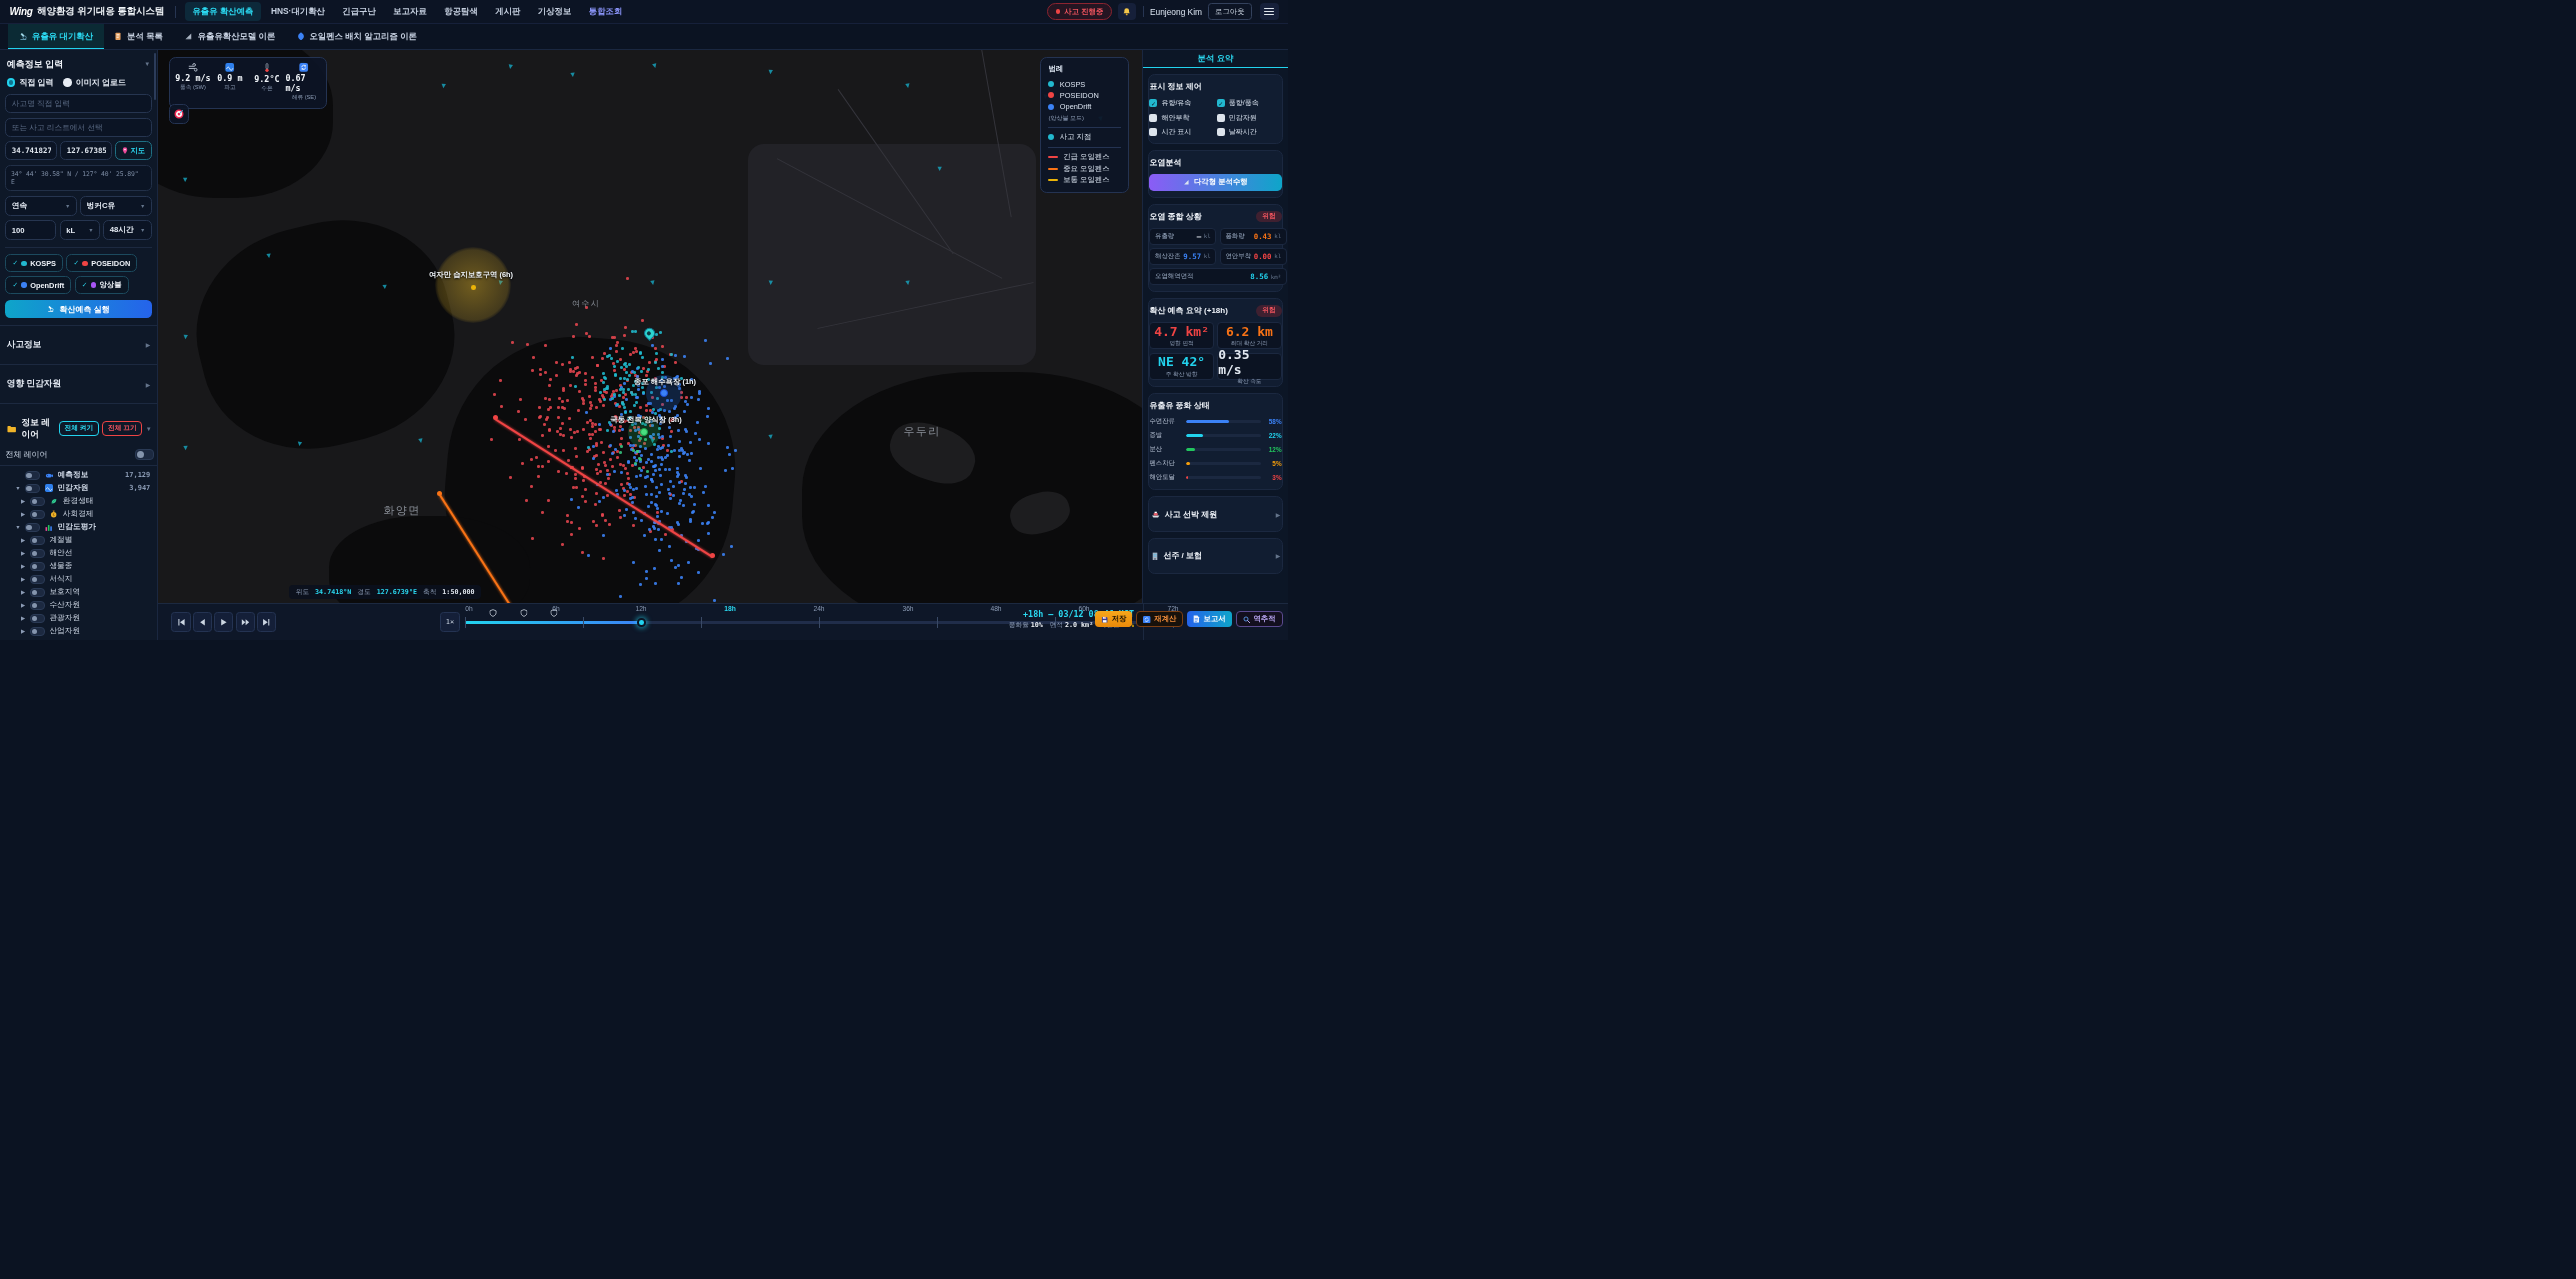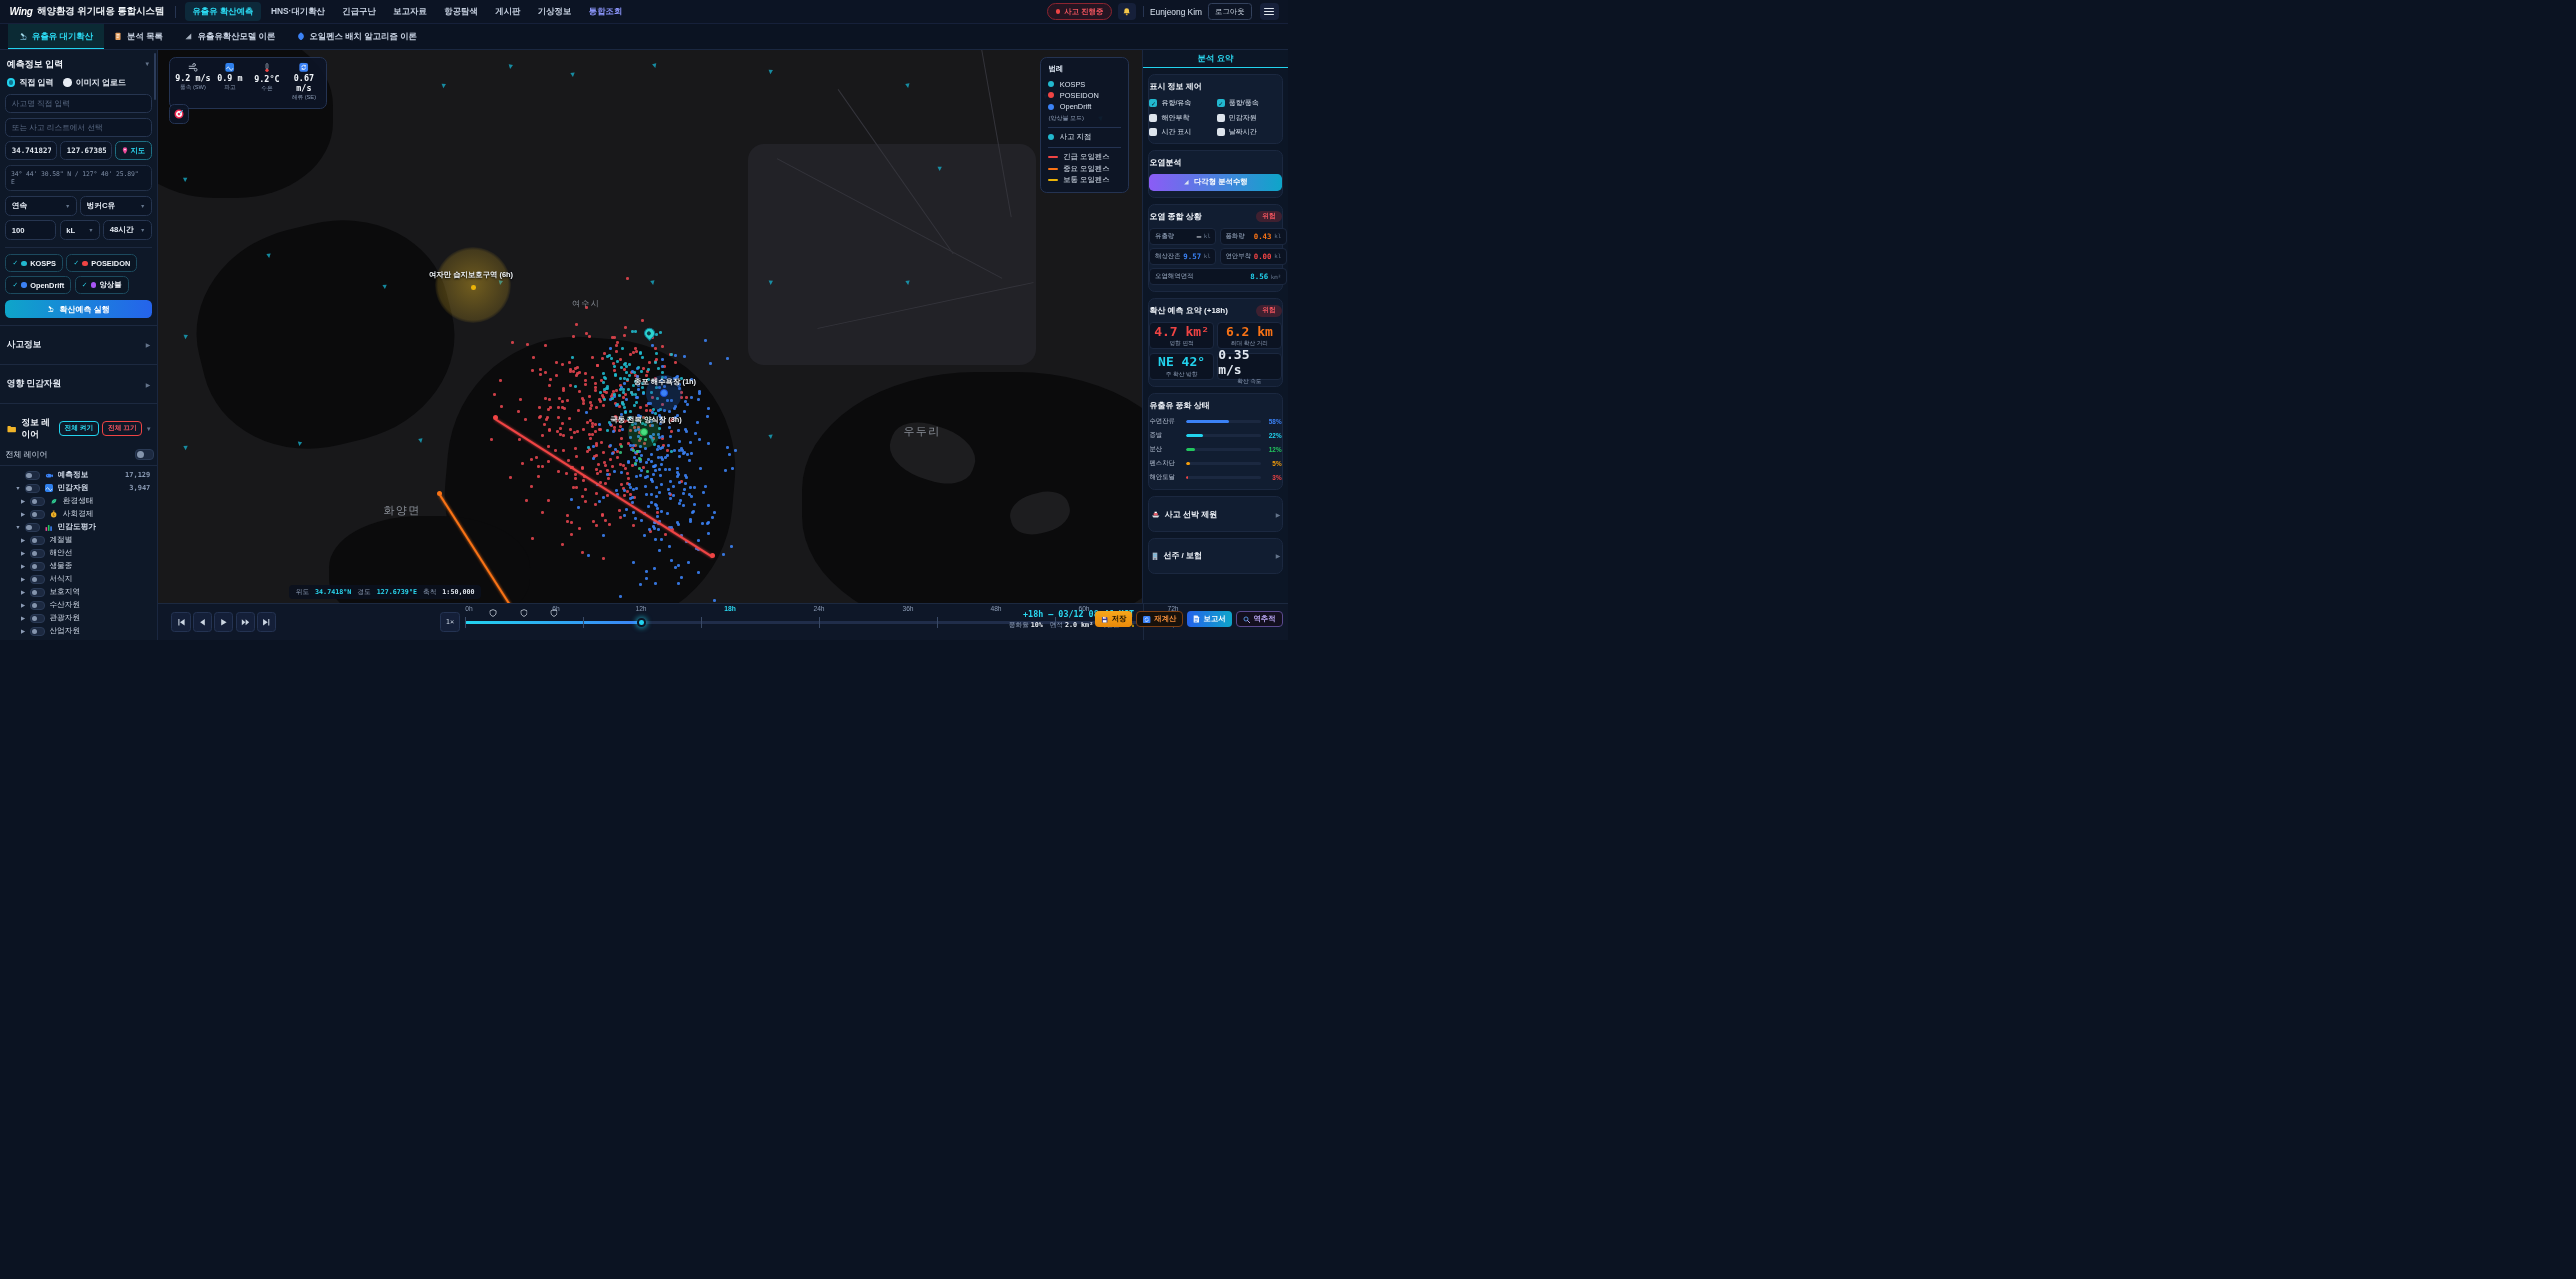--- a/index.html
+++ b/index.html
@@ -92,21 +92,21 @@
   
   .mshape{position:absolute;}
   .water{background:#0b0b0c;border-radius:45%;}
   .urban{background:#222227;border-radius:16px;}
   .isl{background:#1d1d1f;border-radius:45%;}
   .road{position:absolute;background:#34343b;height:1.3px;border-radius:1.3px;}
   .particle{position:absolute;width:2.7px;height:2.7px;border-radius:50%;opacity:.88;}
   .cur-arrow{position:absolute;color:#17a9c4;font-size:7.4px;opacity:.8;}
   .place{position:absolute;color:#8a8f98;font-size:11px;letter-spacing:1.3px;transform:translate(-50%,-50%);}
   .weather-box{position:absolute;left:11.4px;top:6.7px;width:158px;background:rgba(13,21,38,.92);border:0.7px solid #243352;
-    border-radius:6.7px;display:flex;padding:5.4px 4px;box-sizing:border-box;text-align:center;}
+    border-radius:6.7px;display:flex;padding:5.4px 4px;box-sizing:border-box;}
   .wcol{flex:1;display:flex;flex-direction:column;align-items:center;gap:1.3px;}
   .wval{font-size:8.4px;font-weight:bold;color:#f1f5f9;}
   .wlab{font-size:5.7px;color:#8b9bb4;}
   .target-chip{position:absolute;left:11.4px;top:54px;width:18px;height:18px;background:rgba(13,21,38,.92);border:0.7px solid #243352;border-radius:5.4px;display:flex;align-items:center;justify-content:center;cursor:pointer;}
   .legend{position:absolute;left:882px;top:6.7px;width:89px;background:rgba(13,21,38,.94);border:0.7px solid #243352;border-radius:6.7px;padding:6px 7.4px;box-sizing:border-box;}
   .lg-title{font-size:7.4px;font-weight:bold;color:#dbe4f0;margin-bottom:4.7px;}
   .lg-row{display:flex;align-items:center;gap:5.4px;height:11.4px;font-size:7.4px;color:#dbe4f0;}
   .lg-dot{width:6px;height:6px;border-radius:50%;flex:none;}
   .lg-note{font-size:6px;color:#8b9bb4;margin:1.3px 0 2.7px 0;}
   .lg-div{height:0.7px;background:#243352;margin:4px 0;}

